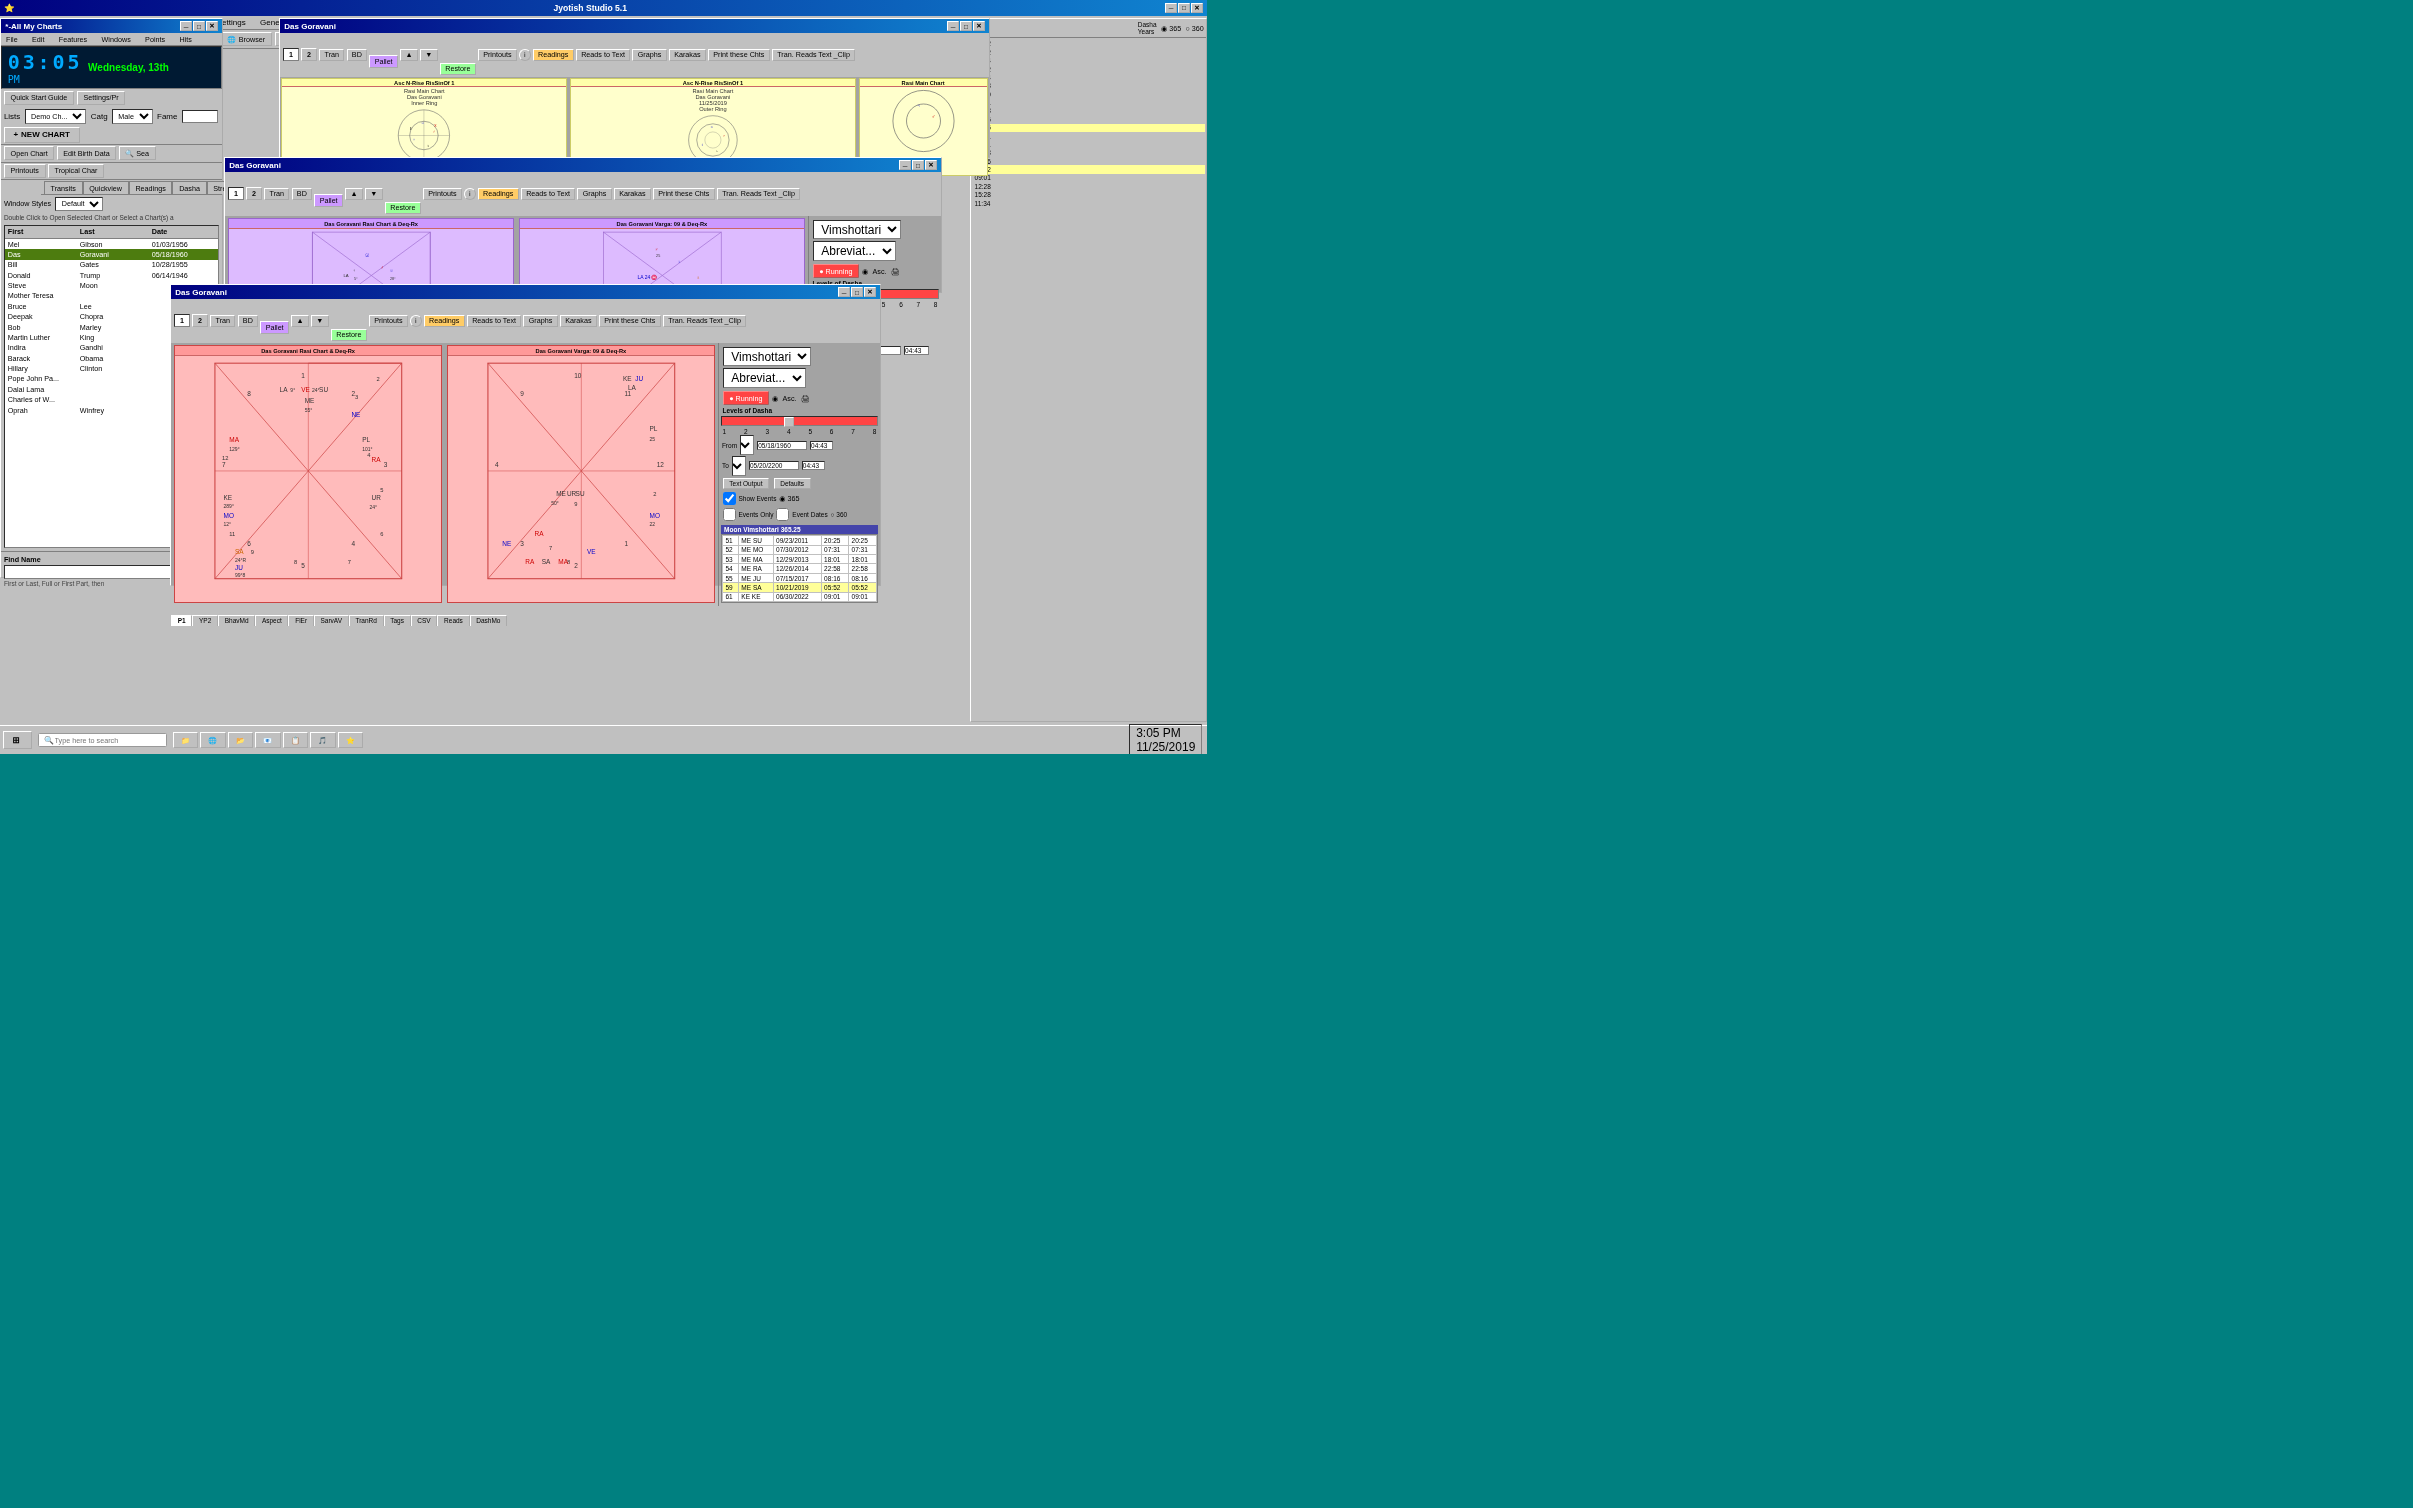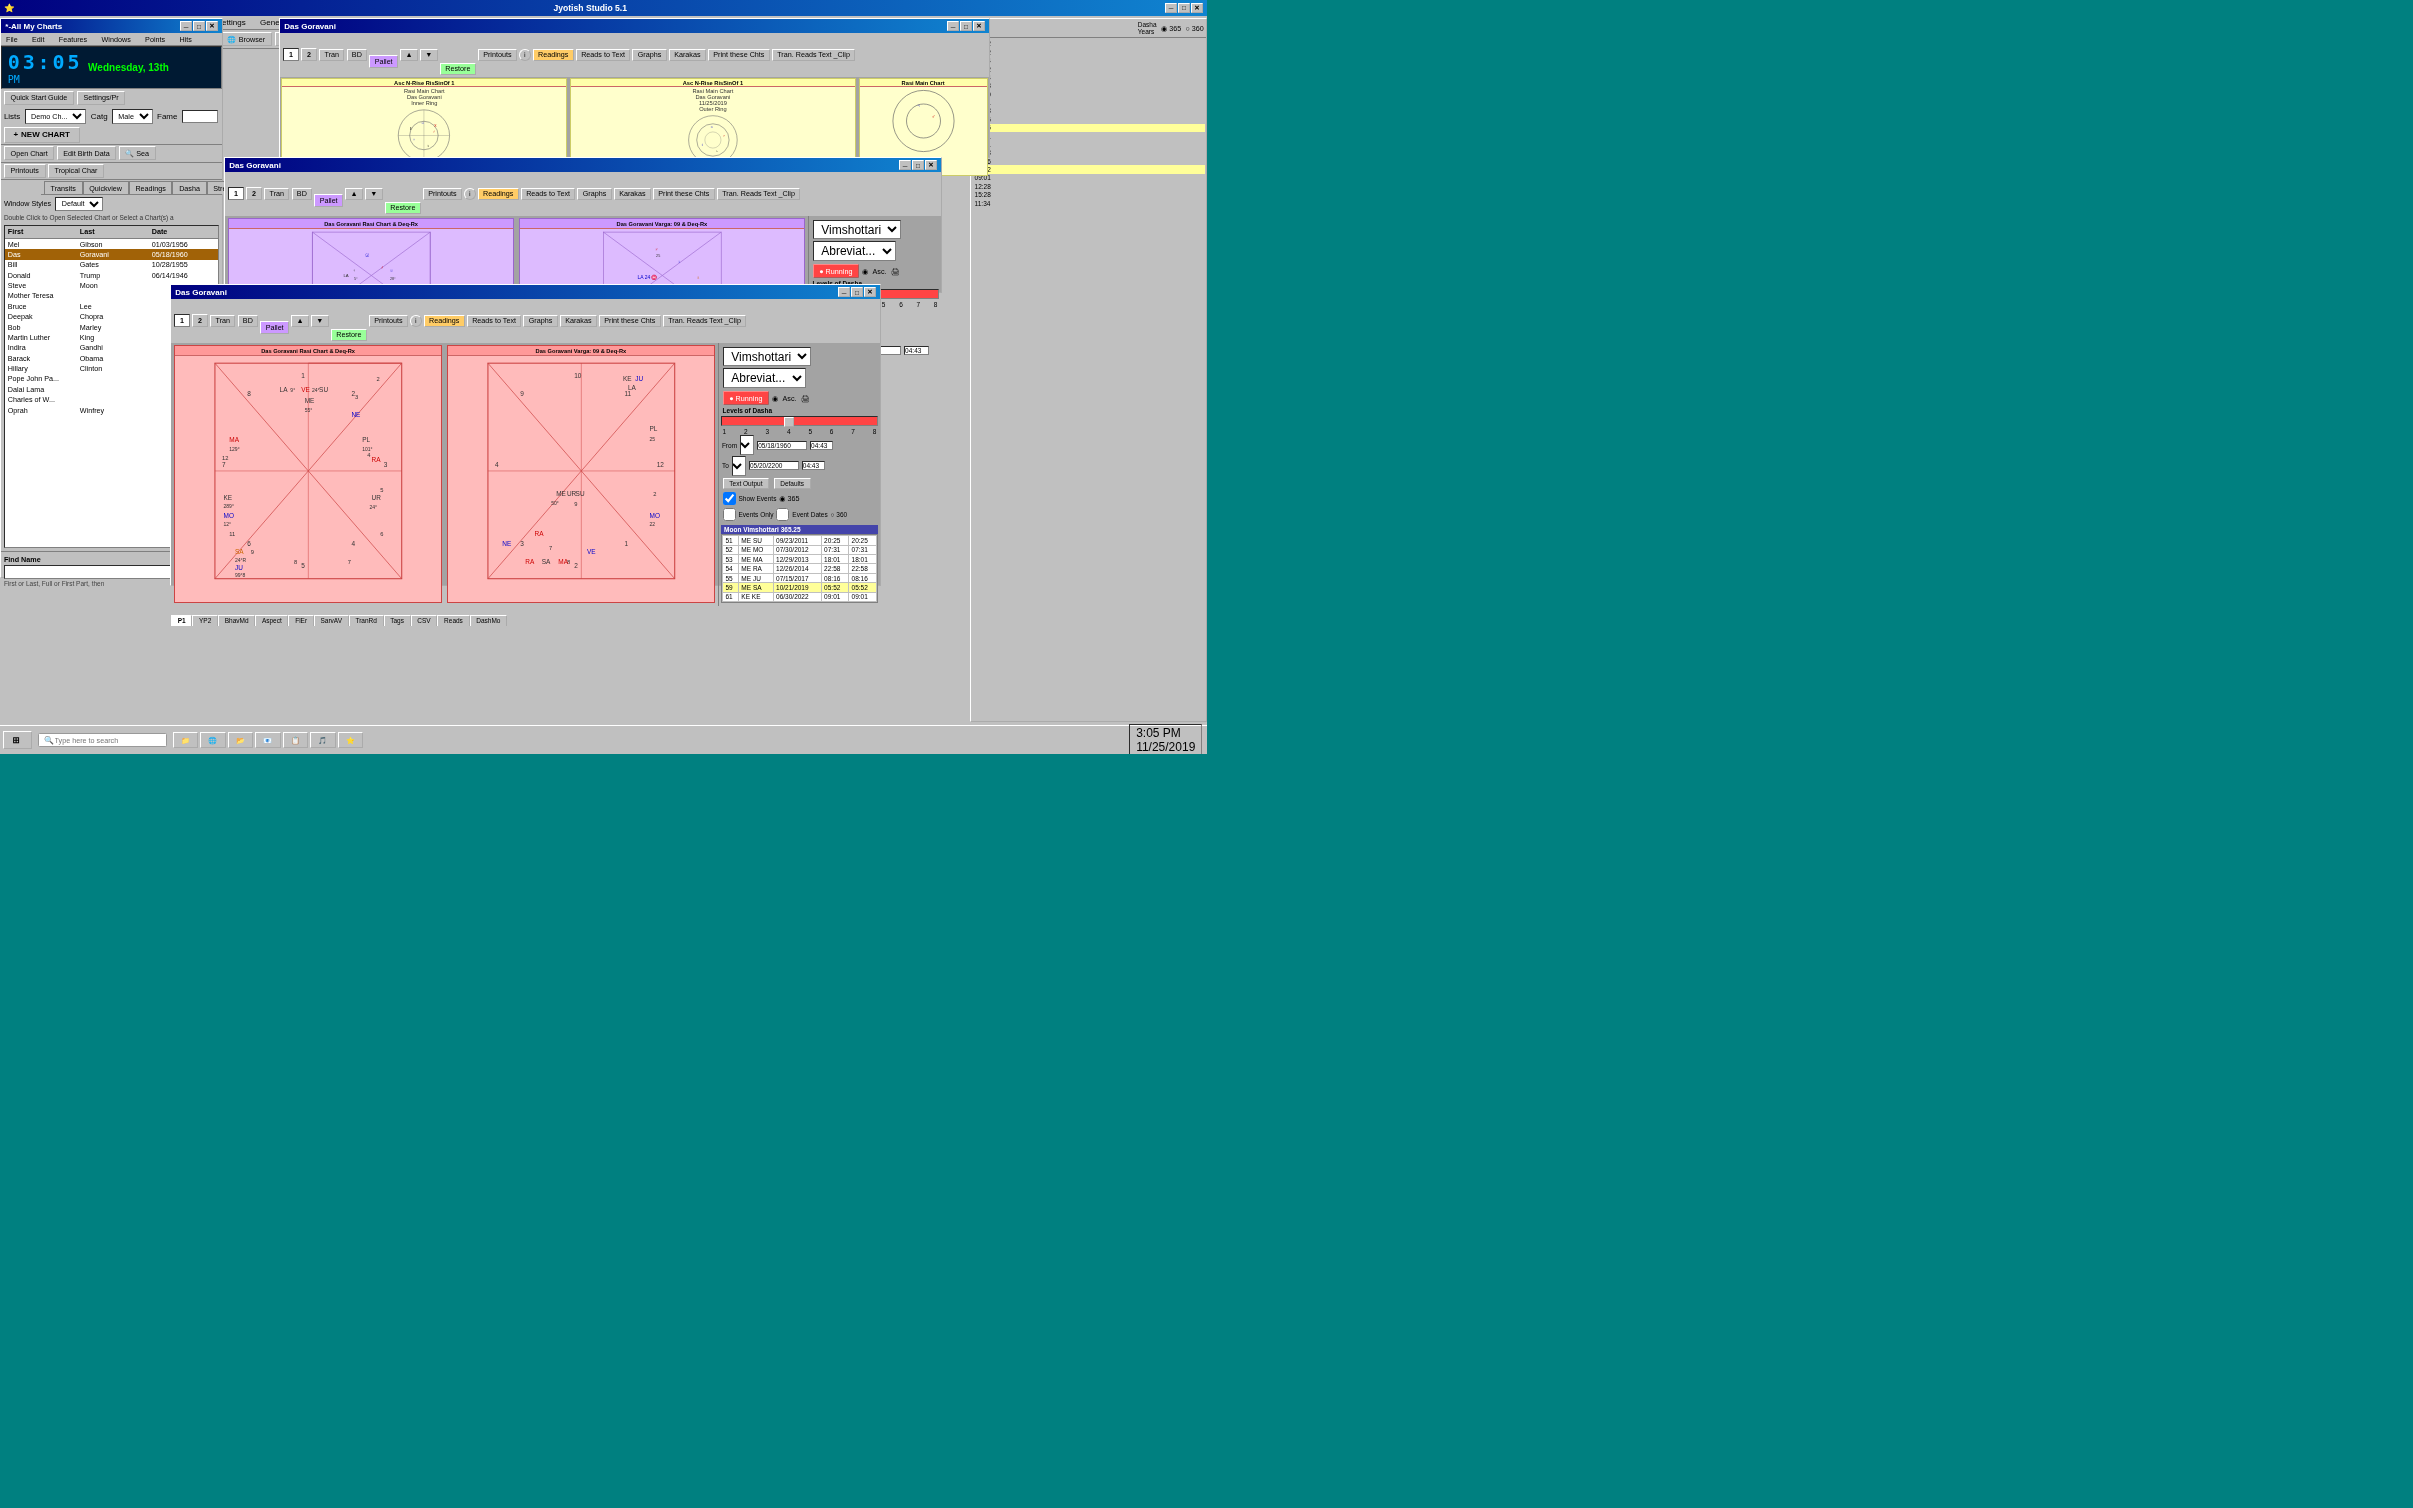--- a/index.html
+++ b/index.html
@@ -172,21 +172,21 @@
       font-weight: bold;
       font-size: 7.2px;
     }
     .list-row {
       display: grid;
       grid-template-columns: 72px 72px 65px;
       padding: 0.7px 2.9px;
       font-size: 7.2px;
       cursor: pointer;
     }
-    .list-row.selected { background: #a16207; color: white; }
+    .list-row.selected { background: #4d7c0f; color: white; }
 
     
     .clock-display {
       background: #001a33;
       border: 1.4px inset #808080;
       padding: 2.9px 5.7px;
       margin: 0;
       display: flex;
       align-items: center;
       gap: 5.7px;

